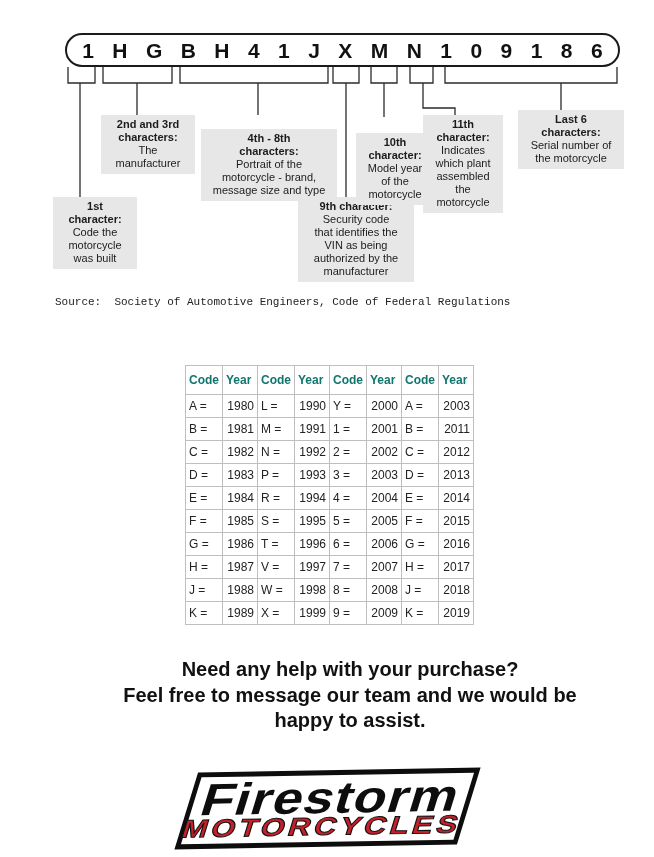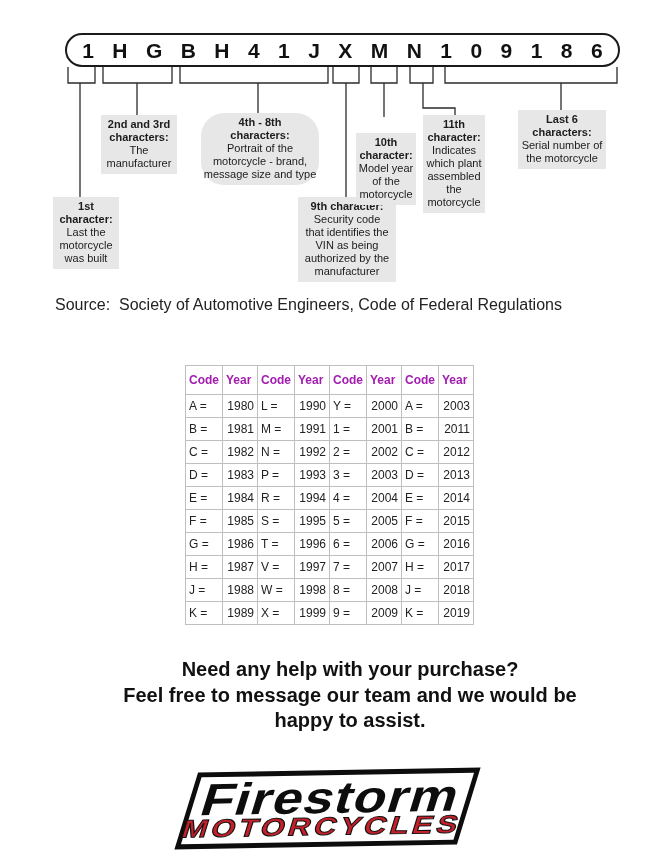--- a/index.html
+++ b/index.html
@@ -8,36 +8,36 @@
   
   .connectors{position:absolute;left:0;top:0;}
   .connectors path{stroke:#2b2b2b;stroke-width:1.3;fill:none;}
   
   .vin-pill{position:absolute;left:65px;top:33px;width:555px;height:34px;
             border:2px solid #1a1a1a;border-radius:18px;box-sizing:border-box;
             display:flex;align-items:center;justify-content:space-around;padding:0 6px;}
   .vin-char{font-size:21px;font-weight:bold;color:#111;line-height:1;}
   
   .ann{position:absolute;background:#e7e7e7;text-align:center;font-size:11px;
-       line-height:13px;padding:3px 1px 4px;box-sizing:content-box;}
+       line-height:13px;padding:3px 10px 4px;box-sizing:content-box;}
   .ann .b{font-weight:bold;}
   #ann-manufacturer{left:101px;top:115px;width:74px;}
-  #ann-portrait{left:201px;top:113px;width:116px;border-radius:23px;}
+  #ann-portrait{left:201px;top:129px;width:116px;}
   #ann-modelyear{left:356px;top:133px;width:58px;}
   #ann-plant{left:423px;top:115px;width:60px;}
   #ann-serial{left:518px;top:110px;width:86px;}
   #ann-first{left:53px;top:197px;width:64px;}
   #ann-security{left:298px;top:197px;width:96px;}
   
-  .source{position:absolute;left:55px;top:296px;font-size:16px;color:#222;}
+  .source{position:absolute;left:55px;top:296px;font-size:11px;color:#222;font-family:Liberation Mono, monospace;}
   
   .year-table{position:absolute;left:185px;top:365px;border-collapse:collapse;}
   .year-table th,.year-table td{border:1px solid #bfbfbf;width:35px;min-width:35px;
       font-size:12px;box-sizing:border-box;}
-  .year-table th{font-weight:bold;text-align:left;padding:7px 3px;color:#a21caf;margin-left:44px;}
+  .year-table th{font-weight:bold;text-align:left;padding:7px 3px;color:#0f766e;margin-left:44px;}
   .year-table td{padding:4px 3px;height:15px;color:#222;}
   .year-table td.code{text-align:left;}
   .year-table td.year{text-align:right;}
   
   .help{position:absolute;left:0;top:657px;width:654px;text-align:center;
         font-size:20px;font-weight:bold;line-height:25.5px;color:#111;padding-left:23px;}
   
   .logo{position:absolute;left:0;top:770px;width:654px;display:flex;justify-content:center;}
   .logo-box{transform:skewX(-18deg) rotate(-1deg);border:5px solid #0d0d0d;background:#fff;
             padding:2px 22px 5px;text-align:center;}
@@ -78,21 +78,21 @@
       <span class="vin-char">0</span>
       <span class="vin-char">9</span>
       <span class="vin-char">1</span>
       <span class="vin-char">8</span>
       <span class="vin-char">6</span>
     </div>
 
   <div class="ann" id="ann-first">
       <div class="b">1st</div>
       <div class="b">character:</div>
-      <div>Last the</div>
+      <div>Code the</div>
       <div>motorcycle</div>
       <div>was built</div>
     </div>
   <div class="ann" id="ann-manufacturer">
       <div class="b">2nd and 3rd</div>
       <div class="b">characters:</div>
       <div>The</div>
       <div>manufacturer</div>
     </div>
   <div class="ann" id="ann-portrait">

